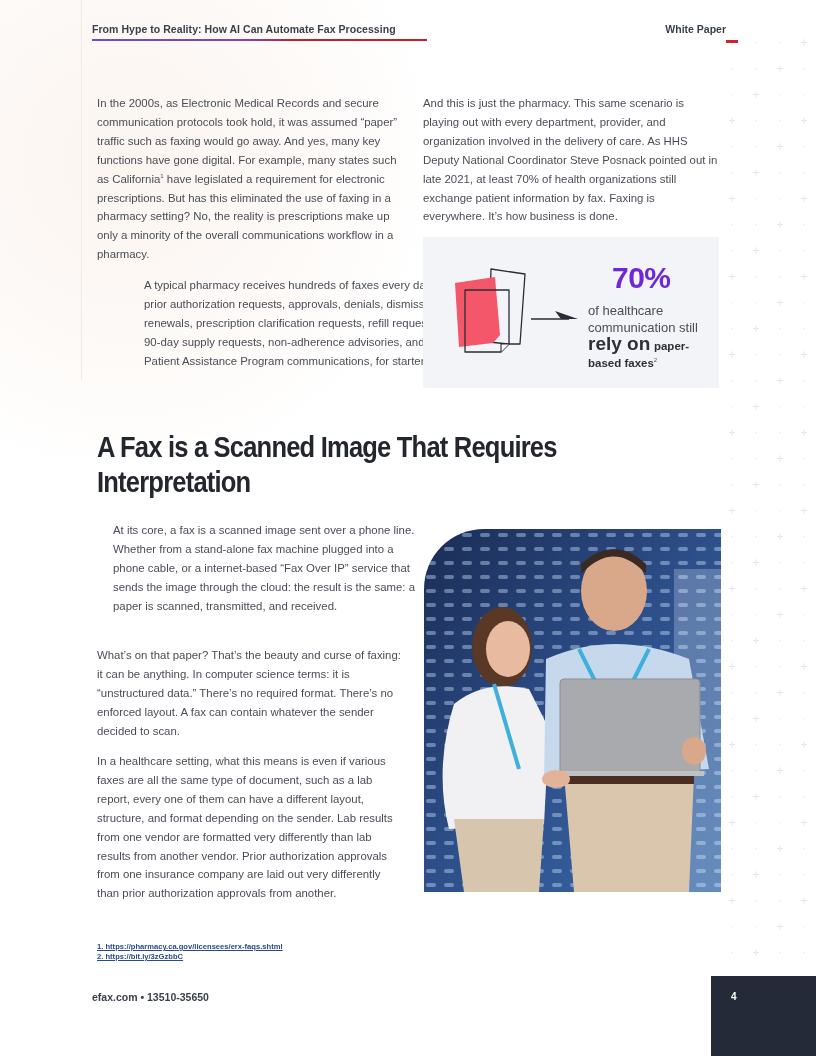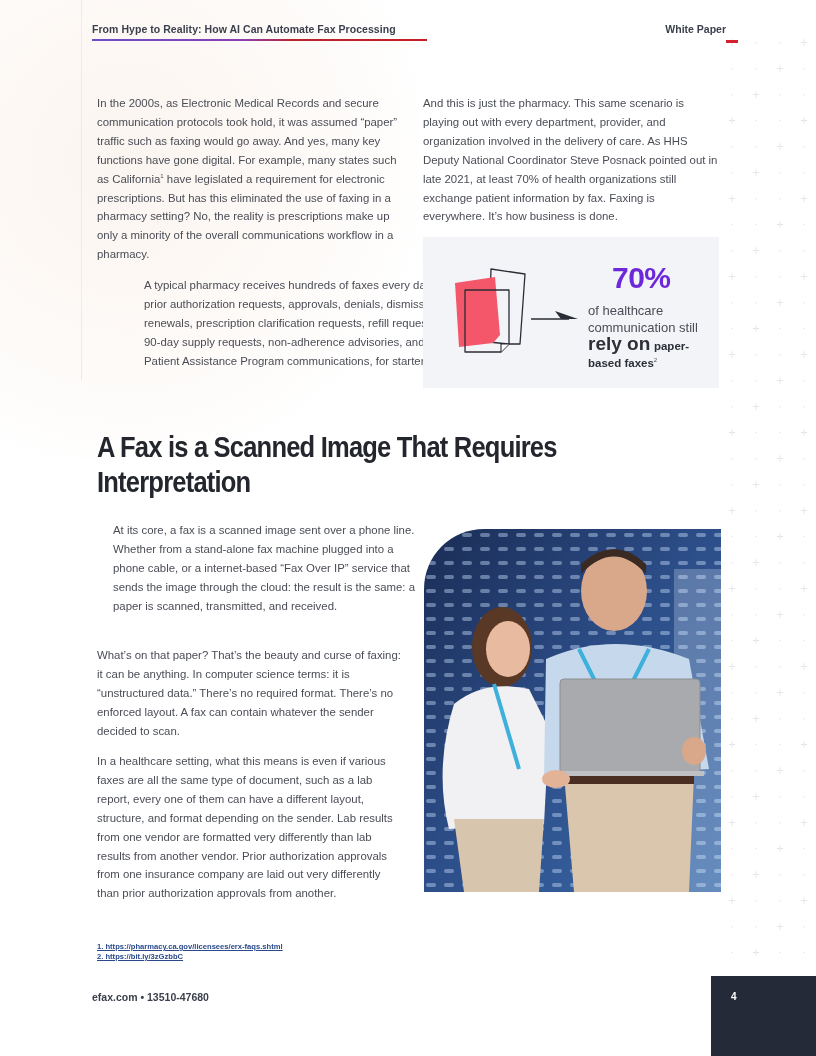--- a/index.html
+++ b/index.html
@@ -292,16 +292,16 @@
     <ellipse cx="132" cy="250" rx="14" ry="9" fill="#e3b398"></ellipse>
     <ellipse cx="270" cy="222" rx="12" ry="14" fill="#d9a78a"></ellipse>
   </svg>
 </div>
 
 <div class="footnotes">
   <a>1. https://pharmacy.ca.gov/licensees/erx-faqs.shtml</a>
   <a>2. https://bit.ly/3zGzbbC</a>
 </div>
 
-<div class="footer-left">efax.com • 13510-47680</div>
+<div class="footer-left">efax.com • 13510-35650</div>
 <div class="footer-box">
   <span class="page-num">4</span>
 </div>
 
 </body></html>

